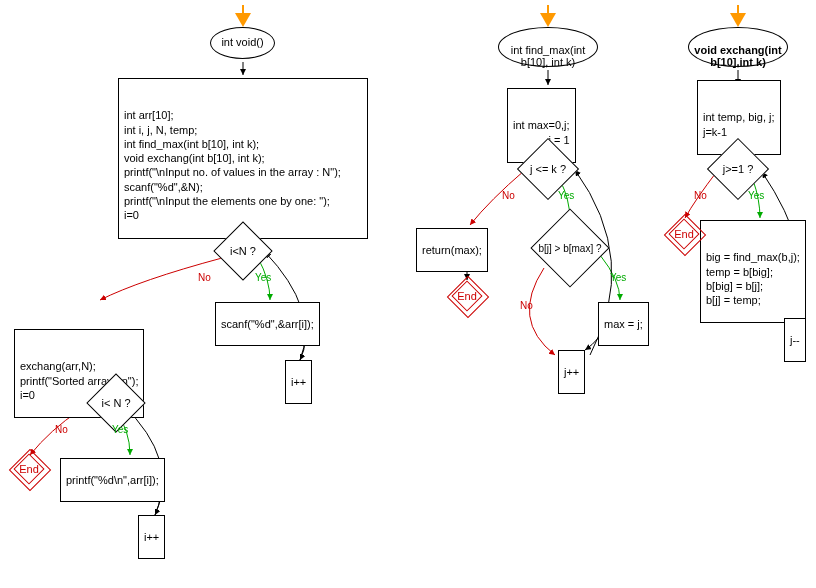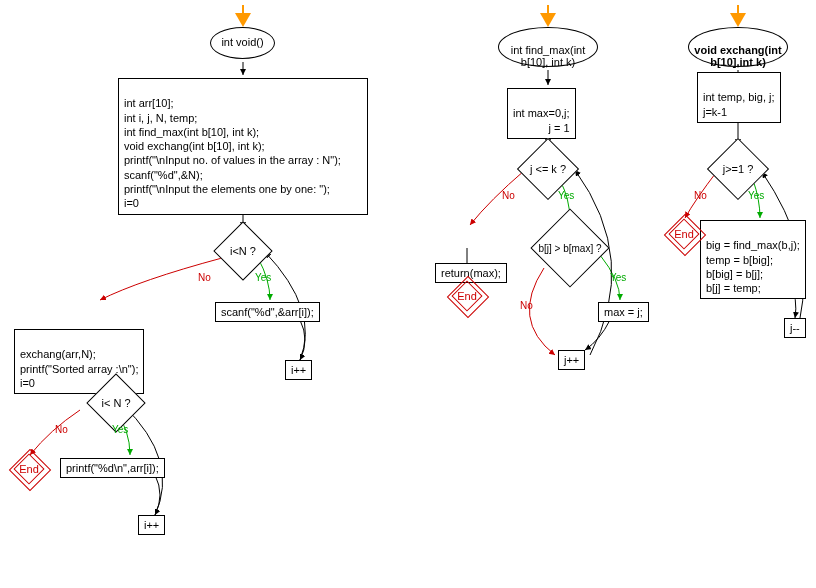--- a/index.html
+++ b/index.html
@@ -10,21 +10,21 @@
     padding: 0;
     width: 816px;
     height: 588px;
     position: relative;
   }
   .node {
     position: absolute;
     background: #fff;
     border: 1px solid #000;
     text-align: center;
-    padding: 3px 5px;
+    padding: 15px 5px;
     box-sizing: border-box;
   }
   .ellipse {
     border-radius: 50%;
     padding: 10px 8px;
   }
   .rect {
     text-align: left;
   }
   .diamond {
@@ -257,36 +257,36 @@
 <div class="label no" style="left:520px; top:300px;">No</div>
 
 <div class="node rect" style="left:598px; top:302px;">
   <span>max = j;</span>
 </div>
 
 <div class="node rect" style="left:558px; top:350px; text-align:center;">
   <span>j++</span>
 </div>
 
-<div class="node rect" style="left:435px; top:228px;margin-top:35px;">
+<div class="node rect" style="left:416px; top:228px;">
   <span>return(max);</span>
 </div>
 
 <div class="node end" style="left:453px; top:282px; width:28px; height:28px;">
   <div class="end-outer"></div>
     <div class="end-inner"></div>
     <div class="end-text">End</div>
 </div>
 
 <div class="node ellipse" style="left:688px; top:27px; width:100px; height:40px; padding:4px; white-space:pre-line;font-weight:bold;">
   <span>void exchang(int
 b[10],int k)</span>
 </div>
 
-<div class="node rect" style="left:697px; top:72px; white-space:pre-line; line-height:1.3;">
+<div class="node rect" style="left:697px; top:80px; white-space:pre-line; line-height:1.3;">
   <span>int temp, big, j;
 j=k-1</span>
 </div>
 
 <div class="node diamond" style="left:716px; top:147px; width:44px; height:44px;">
   <div class="diamond-shape">
       <div class="diamond-border"></div>
       <div class="diamond-text">j&gt;=1 ?</div>
     </div>
 </div>

